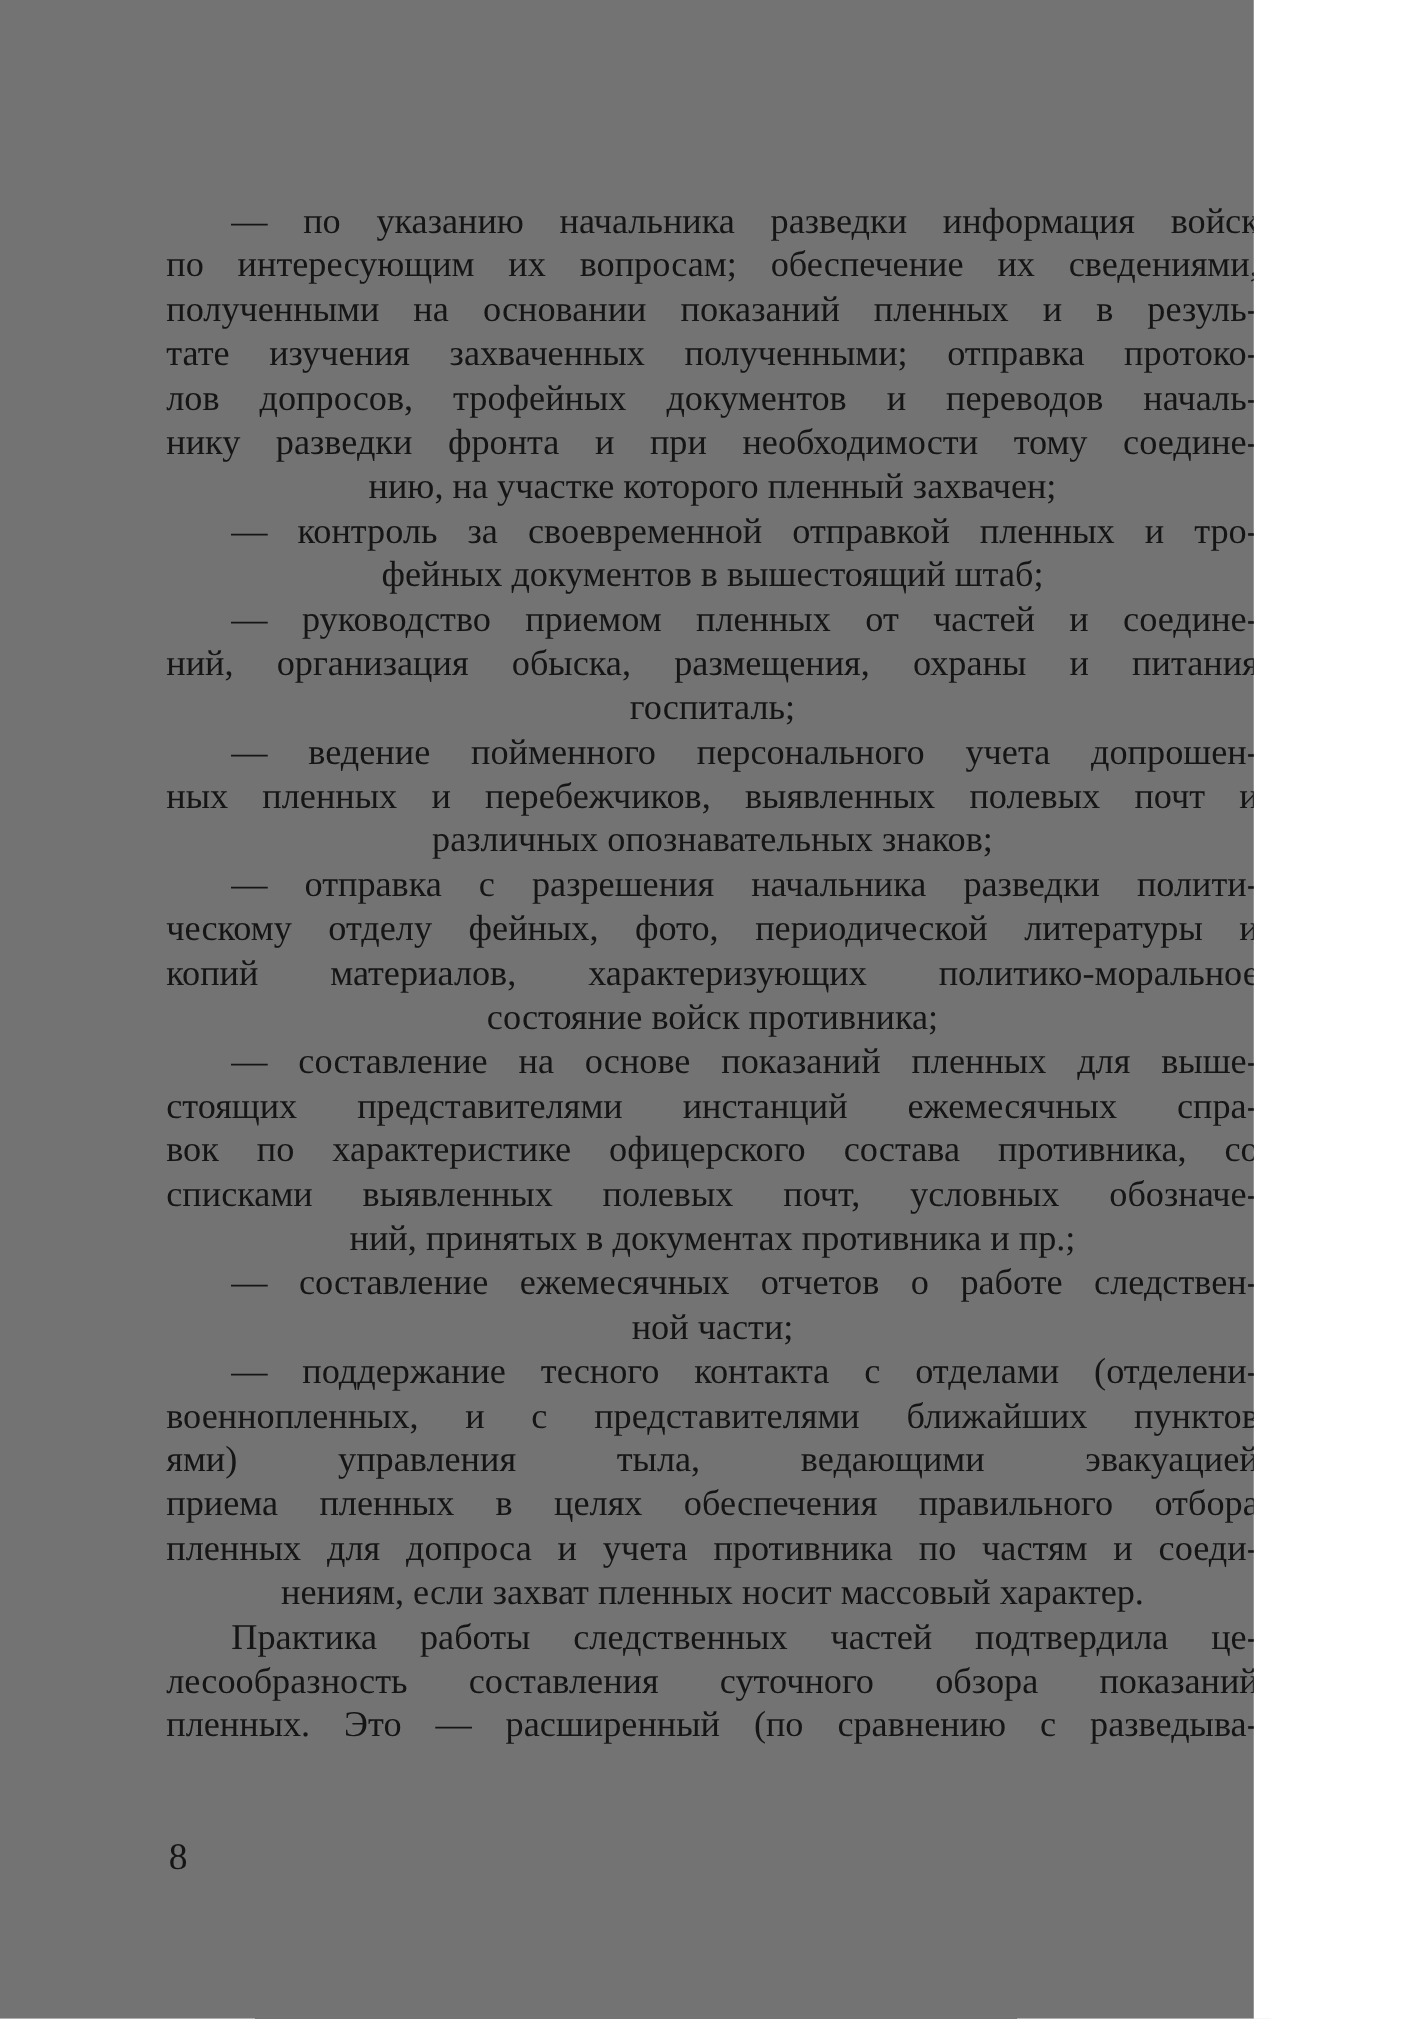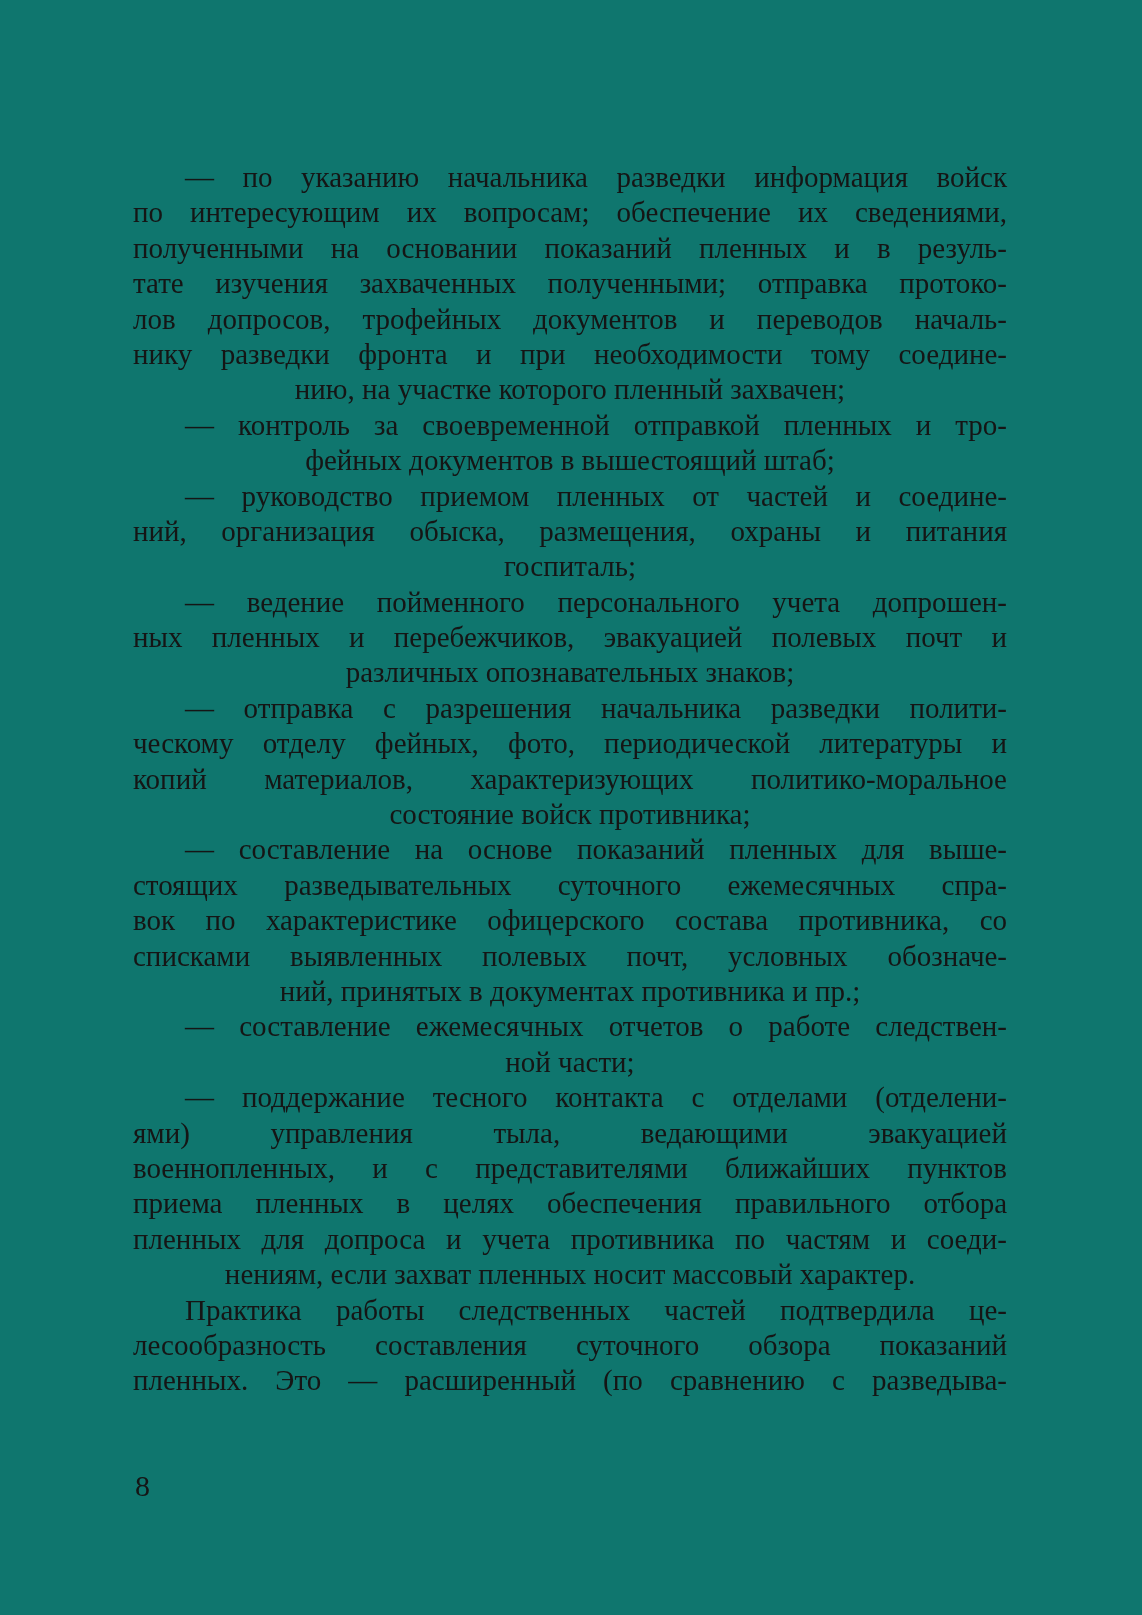--- a/index.html
+++ b/index.html
@@ -2,23 +2,23 @@
 <html><head>
 <meta charset="utf-8">
 <style>
   html, body {
     margin: 0;
     padding: 0;
     background: #ffffff;
   }
   .page {
     position: relative;
-    width: 1142px;
+    width: 1003px;
     height: 1615px;
-    background: #0f766e;
+    background: #737373;
     overflow: hidden;
     font-family: "Liberation Serif", "DejaVu Serif", serif;
     color: #151515;
   }
   .text-block {
     position: absolute;
     left: 133px;
     top: 160px;
     width: 874px;
     font-size: 29px;
@@ -59,36 +59,36 @@
       <div class="line just"><span>тате изучения захваченных полученными; отправка протоко-</span></div>
       <div class="line just"><span>лов допросов, трофейных документов и переводов началь-</span></div>
       <div class="line just"><span>нику разведки фронта и при необходимости тому соедине-</span></div>
       <div class="line"><span>нию, на участке которого пленный захвачен;</span></div>
       <div class="line just ind"><span>— контроль за своевременной отправкой пленных и тро-</span></div>
       <div class="line"><span>фейных документов в вышестоящий штаб;</span></div>
       <div class="line just ind"><span>— руководство приемом пленных от частей и соедине-</span></div>
       <div class="line just"><span>ний, организация обыска, размещения, охраны и питания</span></div>
       <div class="line"><span>госпиталь;</span></div>
       <div class="line just ind"><span>— ведение пойменного персонального учета допрошен-</span></div>
-      <div class="line just"><span>ных пленных и перебежчиков, эвакуацией полевых почт и</span></div>
+      <div class="line just"><span>ных пленных и перебежчиков, выявленных полевых почт и</span></div>
       <div class="line"><span>различных опознавательных знаков;</span></div>
       <div class="line just ind"><span>— отправка с разрешения начальника разведки полити-</span></div>
       <div class="line just"><span>ческому отделу фейных, фото, периодической литературы и</span></div>
       <div class="line just"><span>копий материалов, характеризующих политико-моральное</span></div>
       <div class="line"><span>состояние войск противника;</span></div>
       <div class="line just ind"><span>— составление на основе показаний пленных для выше-</span></div>
-      <div class="line just"><span>стоящих разведывательных суточного ежемесячных спра-</span></div>
+      <div class="line just"><span>стоящих представителями инстанций ежемесячных спра-</span></div>
       <div class="line just"><span>вок по характеристике офицерского состава противника, со</span></div>
       <div class="line just"><span>списками выявленных полевых почт, условных обозначе-</span></div>
       <div class="line"><span>ний, принятых в документах противника и пр.;</span></div>
       <div class="line just ind"><span>— составление ежемесячных отчетов о работе следствен-</span></div>
       <div class="line"><span>ной части;</span></div>
       <div class="line just ind"><span>— поддержание тесного контакта с отделами (отделени-</span></div>
+      <div class="line just"><span>военнопленных, и с представителями ближайших пунктов</span></div>
       <div class="line just"><span>ями) управления тыла, ведающими эвакуацией</span></div>
-      <div class="line just"><span>военнопленных, и с представителями ближайших пунктов</span></div>
       <div class="line just"><span>приема пленных в целях обеспечения правильного отбора</span></div>
       <div class="line just"><span>пленных для допроса и учета противника по частям и соеди-</span></div>
       <div class="line"><span>нениям, если захват пленных носит массовый характер.</span></div>
       <div class="line just ind"><span>Практика работы следственных частей подтвердила це-</span></div>
       <div class="line just"><span>лесообразность составления </span><span class="bold">суточного обзора показаний</span></div>
       <div class="line just"><span class="bold">пленных.</span><span> Это — расширенный (по сравнению с разведыва-</span></div>
     </div>
   <div class="page-number">8</div>
 </div>
 

